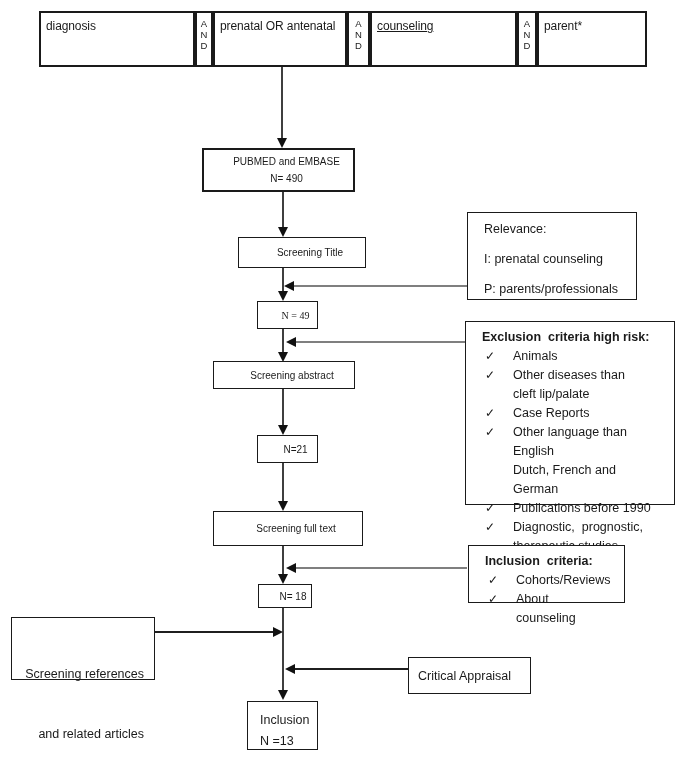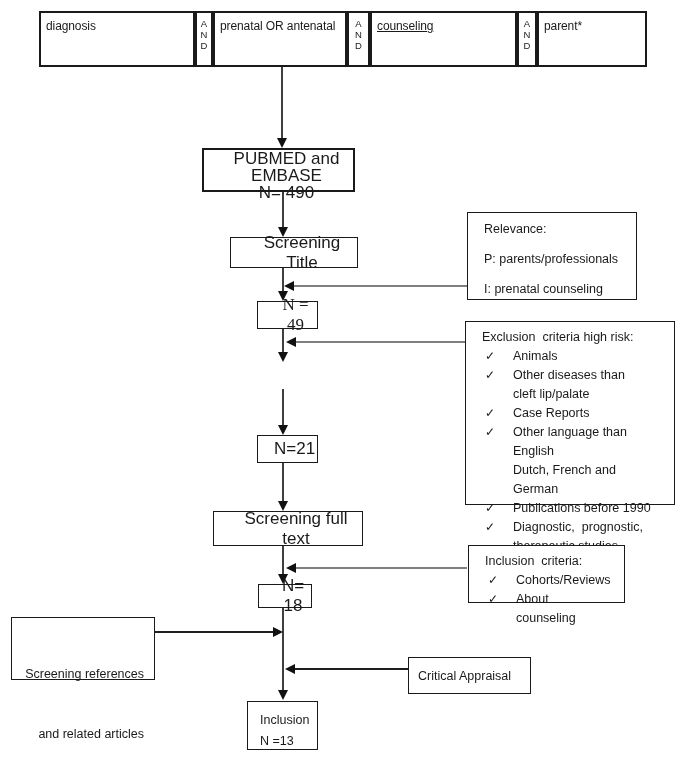--- a/index.html
+++ b/index.html
@@ -18,24 +18,24 @@
   }
   svg.connectors{position:absolute;left:0;top:0;z-index:1;pointer-events:none;}
   svg.connectors .vline{stroke:var(--vertical-line);stroke-width:2;shape-rendering:crispEdges;}
   svg.connectors .hgray{stroke:var(--connector-gray);stroke-width:2;shape-rendering:crispEdges;}
   svg.connectors .hdark{stroke:var(--connector-dark);stroke-width:1.8;shape-rendering:crispEdges;}
   svg.connectors polygon{fill:var(--arrowhead);}
 
   .box{position:absolute;box-sizing:border-box;background:#fff;border:1.5px solid var(--box-border);z-index:2;}
   .term-box{border-width:2px;font-size:12px;letter-spacing:-0.1px;padding:6px 5px;white-space:nowrap;}
   .and-box{border-width:2px;font-size:9.5px;line-height:11px;padding-top:5px;text-align:center;}
-  .cc{display:flex;align-items:center;text-align:center;font-size:17px;padding-left:16px;}
+  .cc{display:flex;align-items:center;justify-content:center;text-align:center;font-size:10px;padding-left:16px;}
   .pubmed{flex-direction:column;line-height:17px;}
   .side-box{font-size:12.5px;padding:6px 16px;}
-  .side-title{font-weight:normal;line-height:19px;white-space:pre-wrap;}
+  .side-title{font-weight:bold;line-height:19px;white-space:pre-wrap;}
   .rel-row{line-height:16px;margin-bottom:14px;white-space:pre-wrap;}
   .rel-row:last-child{margin-bottom:0;}
   .chk-row{display:flex;line-height:19px;}
   .chk-mark{width:28px;flex:0 0 28px;padding-left:3px;font-size:12px;}
   .chk-text{white-space:pre-wrap;}
   .multiline{line-height:20px;white-space:pre-wrap;padding:6px 10px;font-size:12.5px;text-align:right;}
   .crit{display:flex;align-items:center;padding-left:9px;font-size:12.5px;}
   .incl-final{padding:8px 0 12px 12px;line-height:21px;font-size:12.5px;}
 </style>
 </head>
@@ -116,41 +116,42 @@
       <div>N</div>
       <div>D</div>
     </div>
   <div class="box term-box" style="left:537px;top:11px;width:110px;height:56px;">parent*</div>
 
   <div class="box cc pubmed" style="left:202px;top:148px;width:153px;height:44px;border-width:2px;">
     <div>PUBMED and EMBASE</div>
     <div>N= 490</div>
   </div>
 
-  <div class="box cc" style="left:230px;top:237px;width:128px;height:31px;">Screening Title</div>
+  <div class="box cc" style="left:238px;top:237px;width:128px;height:31px;">Screening Title</div>
 
   <div class="box cc" style="left:257px;top:301px;width:61px;height:28px;font-family:Liberation Serif, serif;">N = 49</div>
 
+  <div class="box cc" style="left:213px;top:361px;width:142px;height:28px;">Screening abstract</div>
 
   <div class="box cc" style="left:257px;top:435px;width:61px;height:28px;">N=21</div>
 
   <div class="box cc" style="left:213px;top:511px;width:150px;height:35px;">Screening full text</div>
 
   <div class="box cc" style="left:258px;top:584px;width:54px;height:24px;">N= 18</div>
 
   <div class="box incl-final" style="left:247px;top:701px;width:71px;height:49px;">
     <div>Inclusion</div>
     <div>N =13</div>
   </div>
 
   <div class="box side-box" style="left:467px;top:212px;width:170px;height:88px;padding-top:8px;">
     <div class="rel-row">Relevance:</div>
     <div>
+        <div class="rel-row">I: prenatal counseling</div>
         <div class="rel-row">P: parents/professionals</div>
-        <div class="rel-row">I: prenatal counseling</div>
       </div>
   </div>
 
   <div class="box side-box" style="left:465px;top:321px;width:210px;height:184px;">
     <div class="side-title">Exclusion  criteria high risk:</div>
     <div>
         <div class="chk-row">
         <span class="chk-mark">✓</span>
         <span class="chk-text">Animals</span>
       </div>

